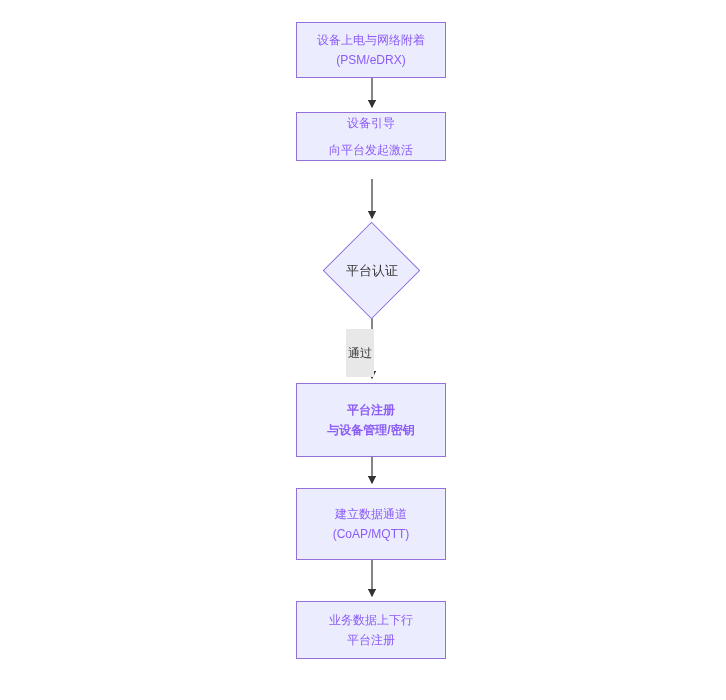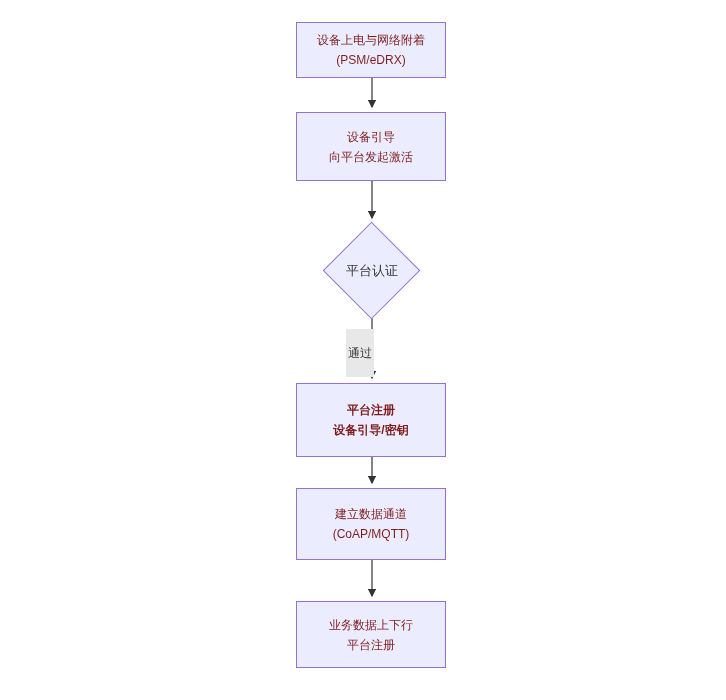--- a/index.html
+++ b/index.html
@@ -23,35 +23,35 @@
     height: 700px;
     z-index: 1;
   }
   .node {
     position: absolute;
     left: 296px;
     width: 150px;
     box-sizing: border-box;
     background: #ECECFF;
     border: 1px solid #9370DB;
-    color: #7f1d1d;
+    color: #8b5cf6;
     font-size: 12px;
     line-height: 20px;
     display: flex;
     flex-direction: column;
     align-items: center;
     justify-content: center;
     text-align: center;
     z-index: 2;
   }
   .node-power    { top: 22px;  height: 56px; }
-  .node-boot     { top: 112px; height: 69px; }
+  .node-boot     { top: 112px; height: 49px; justify-content: space-between; }
   .node-register { top: 383px; height: 74px; font-weight: bold; }
   .node-channel  { top: 488px; height: 72px; }
-  .node-business { top: 601px; height: 67px; }
+  .node-business { top: 601px; height: 58px; }
   .diamond-shape {
     position: absolute;
     left: 337px;
     top: 236px;
     width: 69px;
     height: 69px;
     box-sizing: border-box;
     background: #ECECFF;
     border: 1px solid #9370DB;
     transform: rotate(45deg);
@@ -109,21 +109,21 @@
     <span>向平台发起激活</span>
   </div>
 
   <div class="diamond-shape"></div>
   <div class="diamond-label">平台认证</div>
 
   <div class="edge-label">通过</div>
 
   <div class="node node-register">
     <span>平台注册</span>
-    <span>设备引导/密钥</span>
+    <span>与设备管理/密钥</span>
   </div>
 
   <div class="node node-channel">
     <span>建立数据通道</span>
     <span>(CoAP/MQTT)</span>
   </div>
 
   <div class="node node-business">
     <span>业务数据上下行</span>
     <span>平台注册</span>

